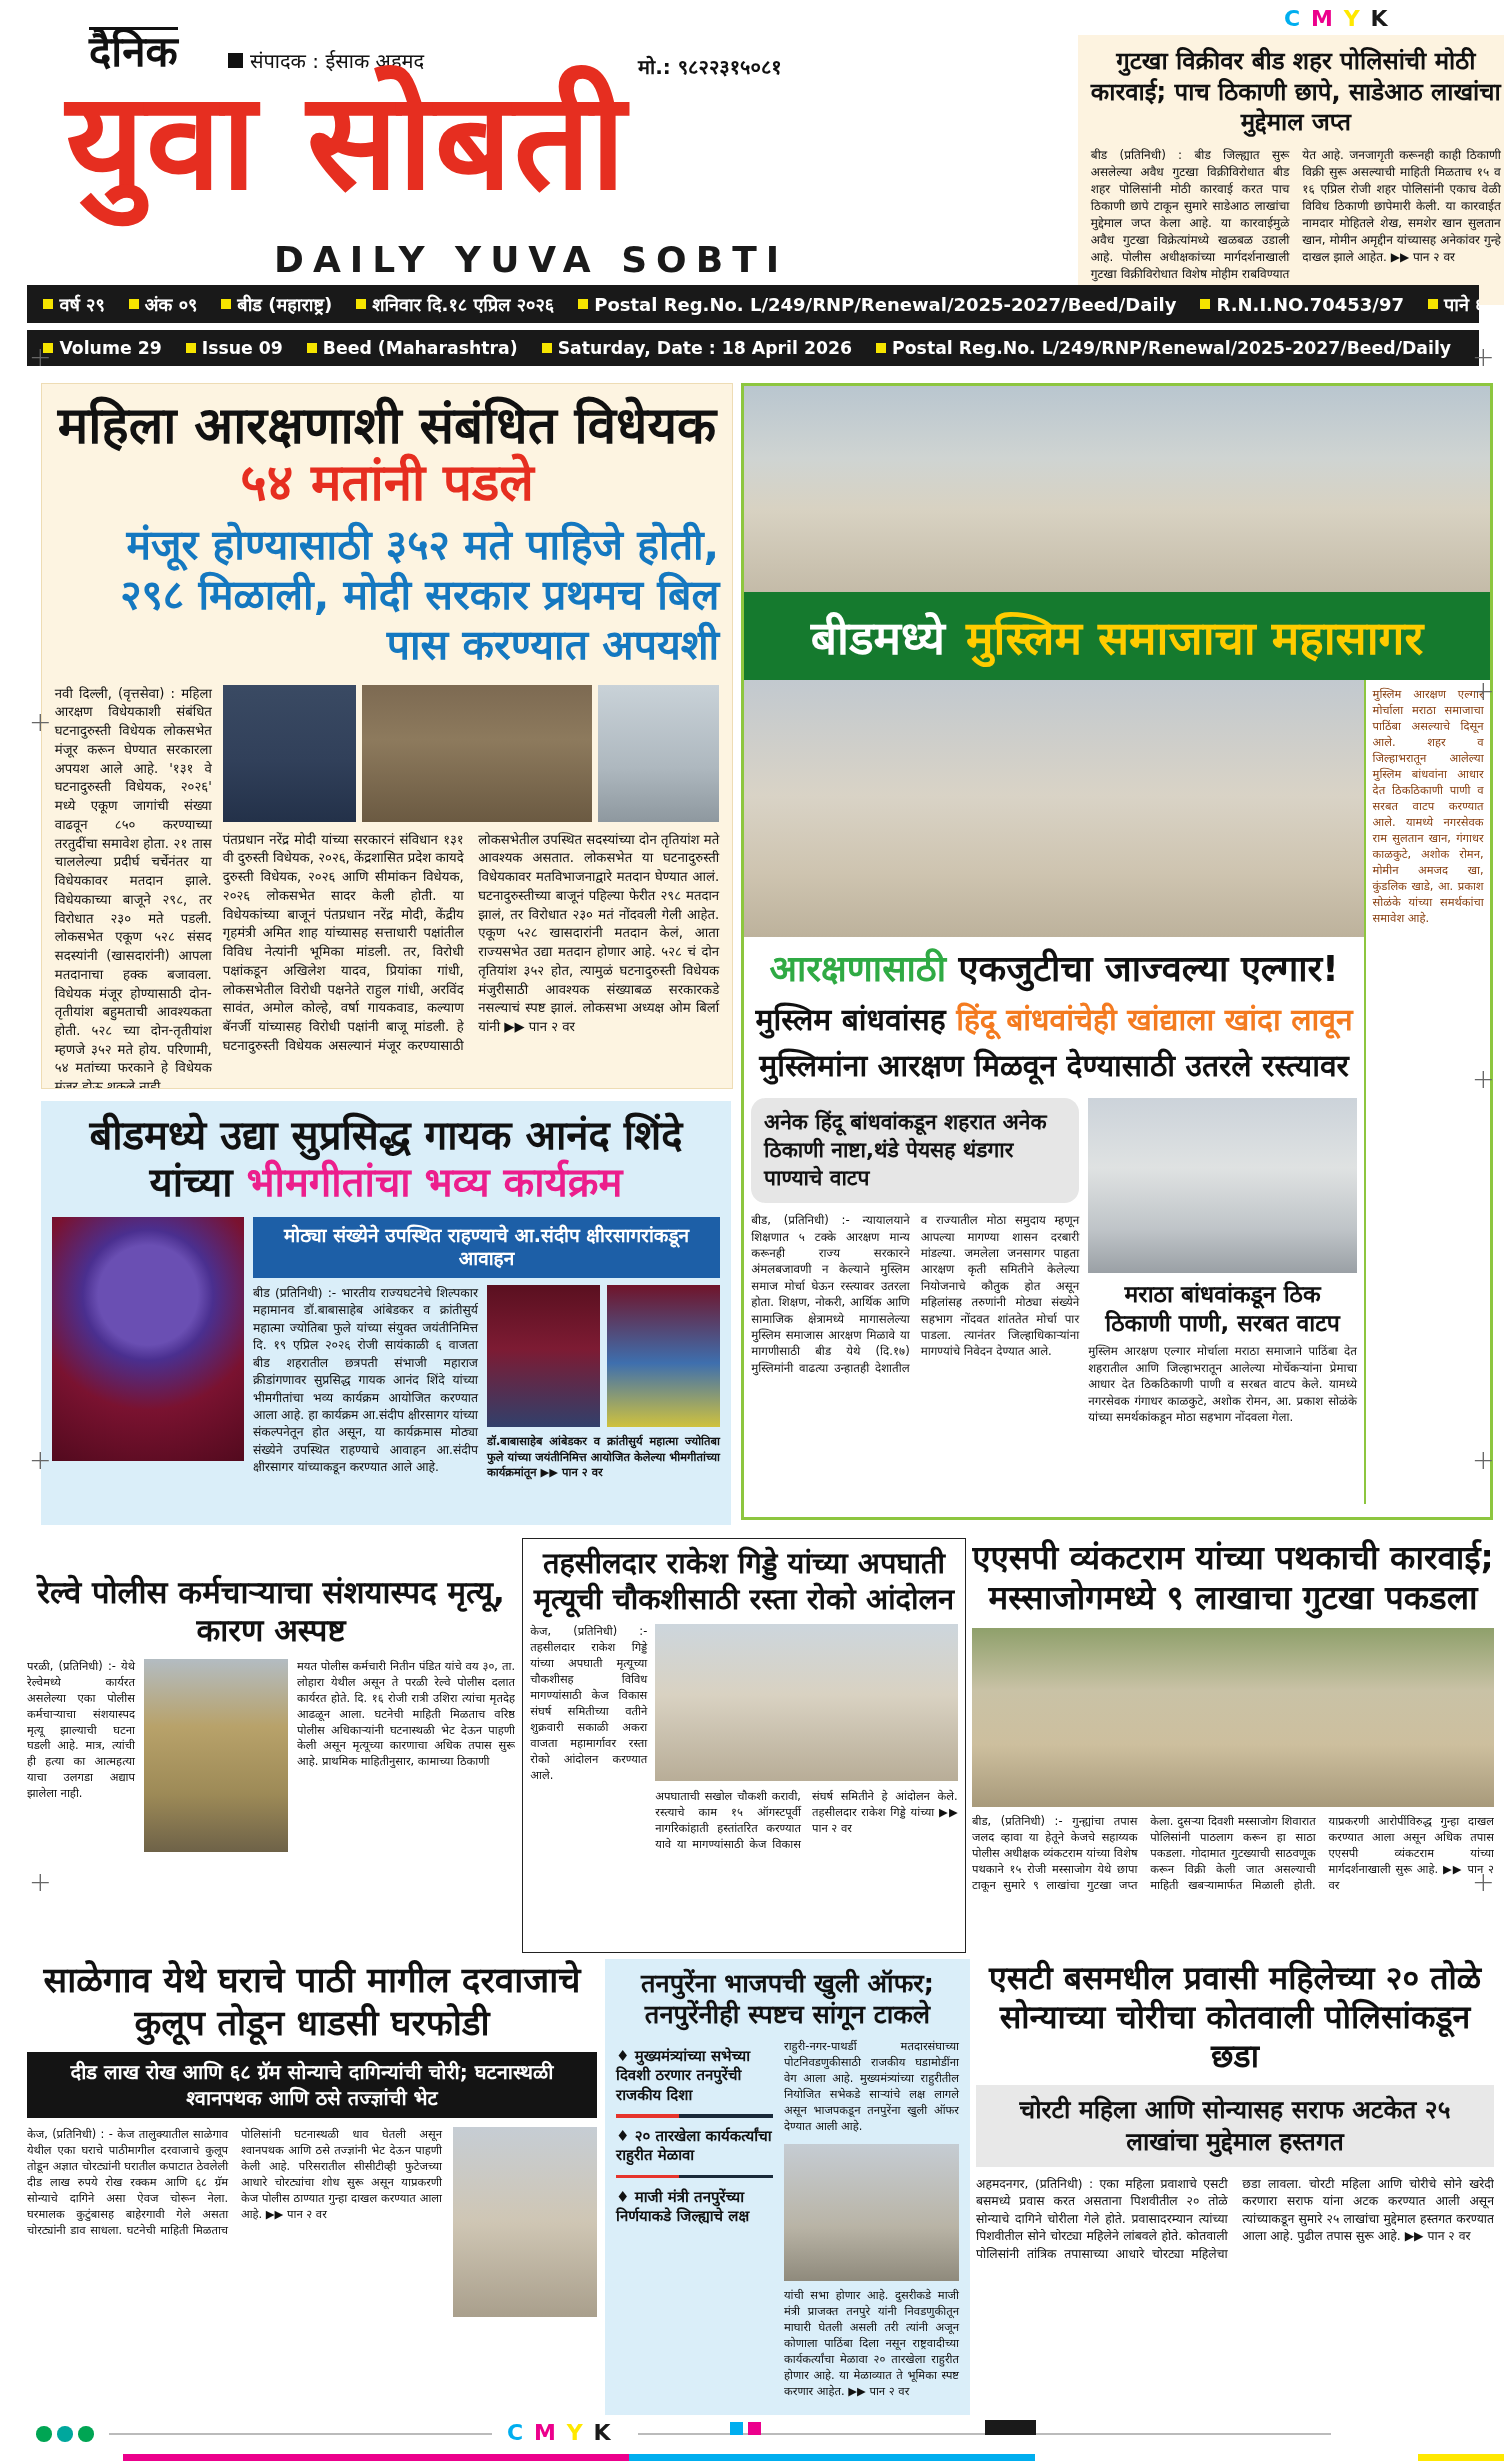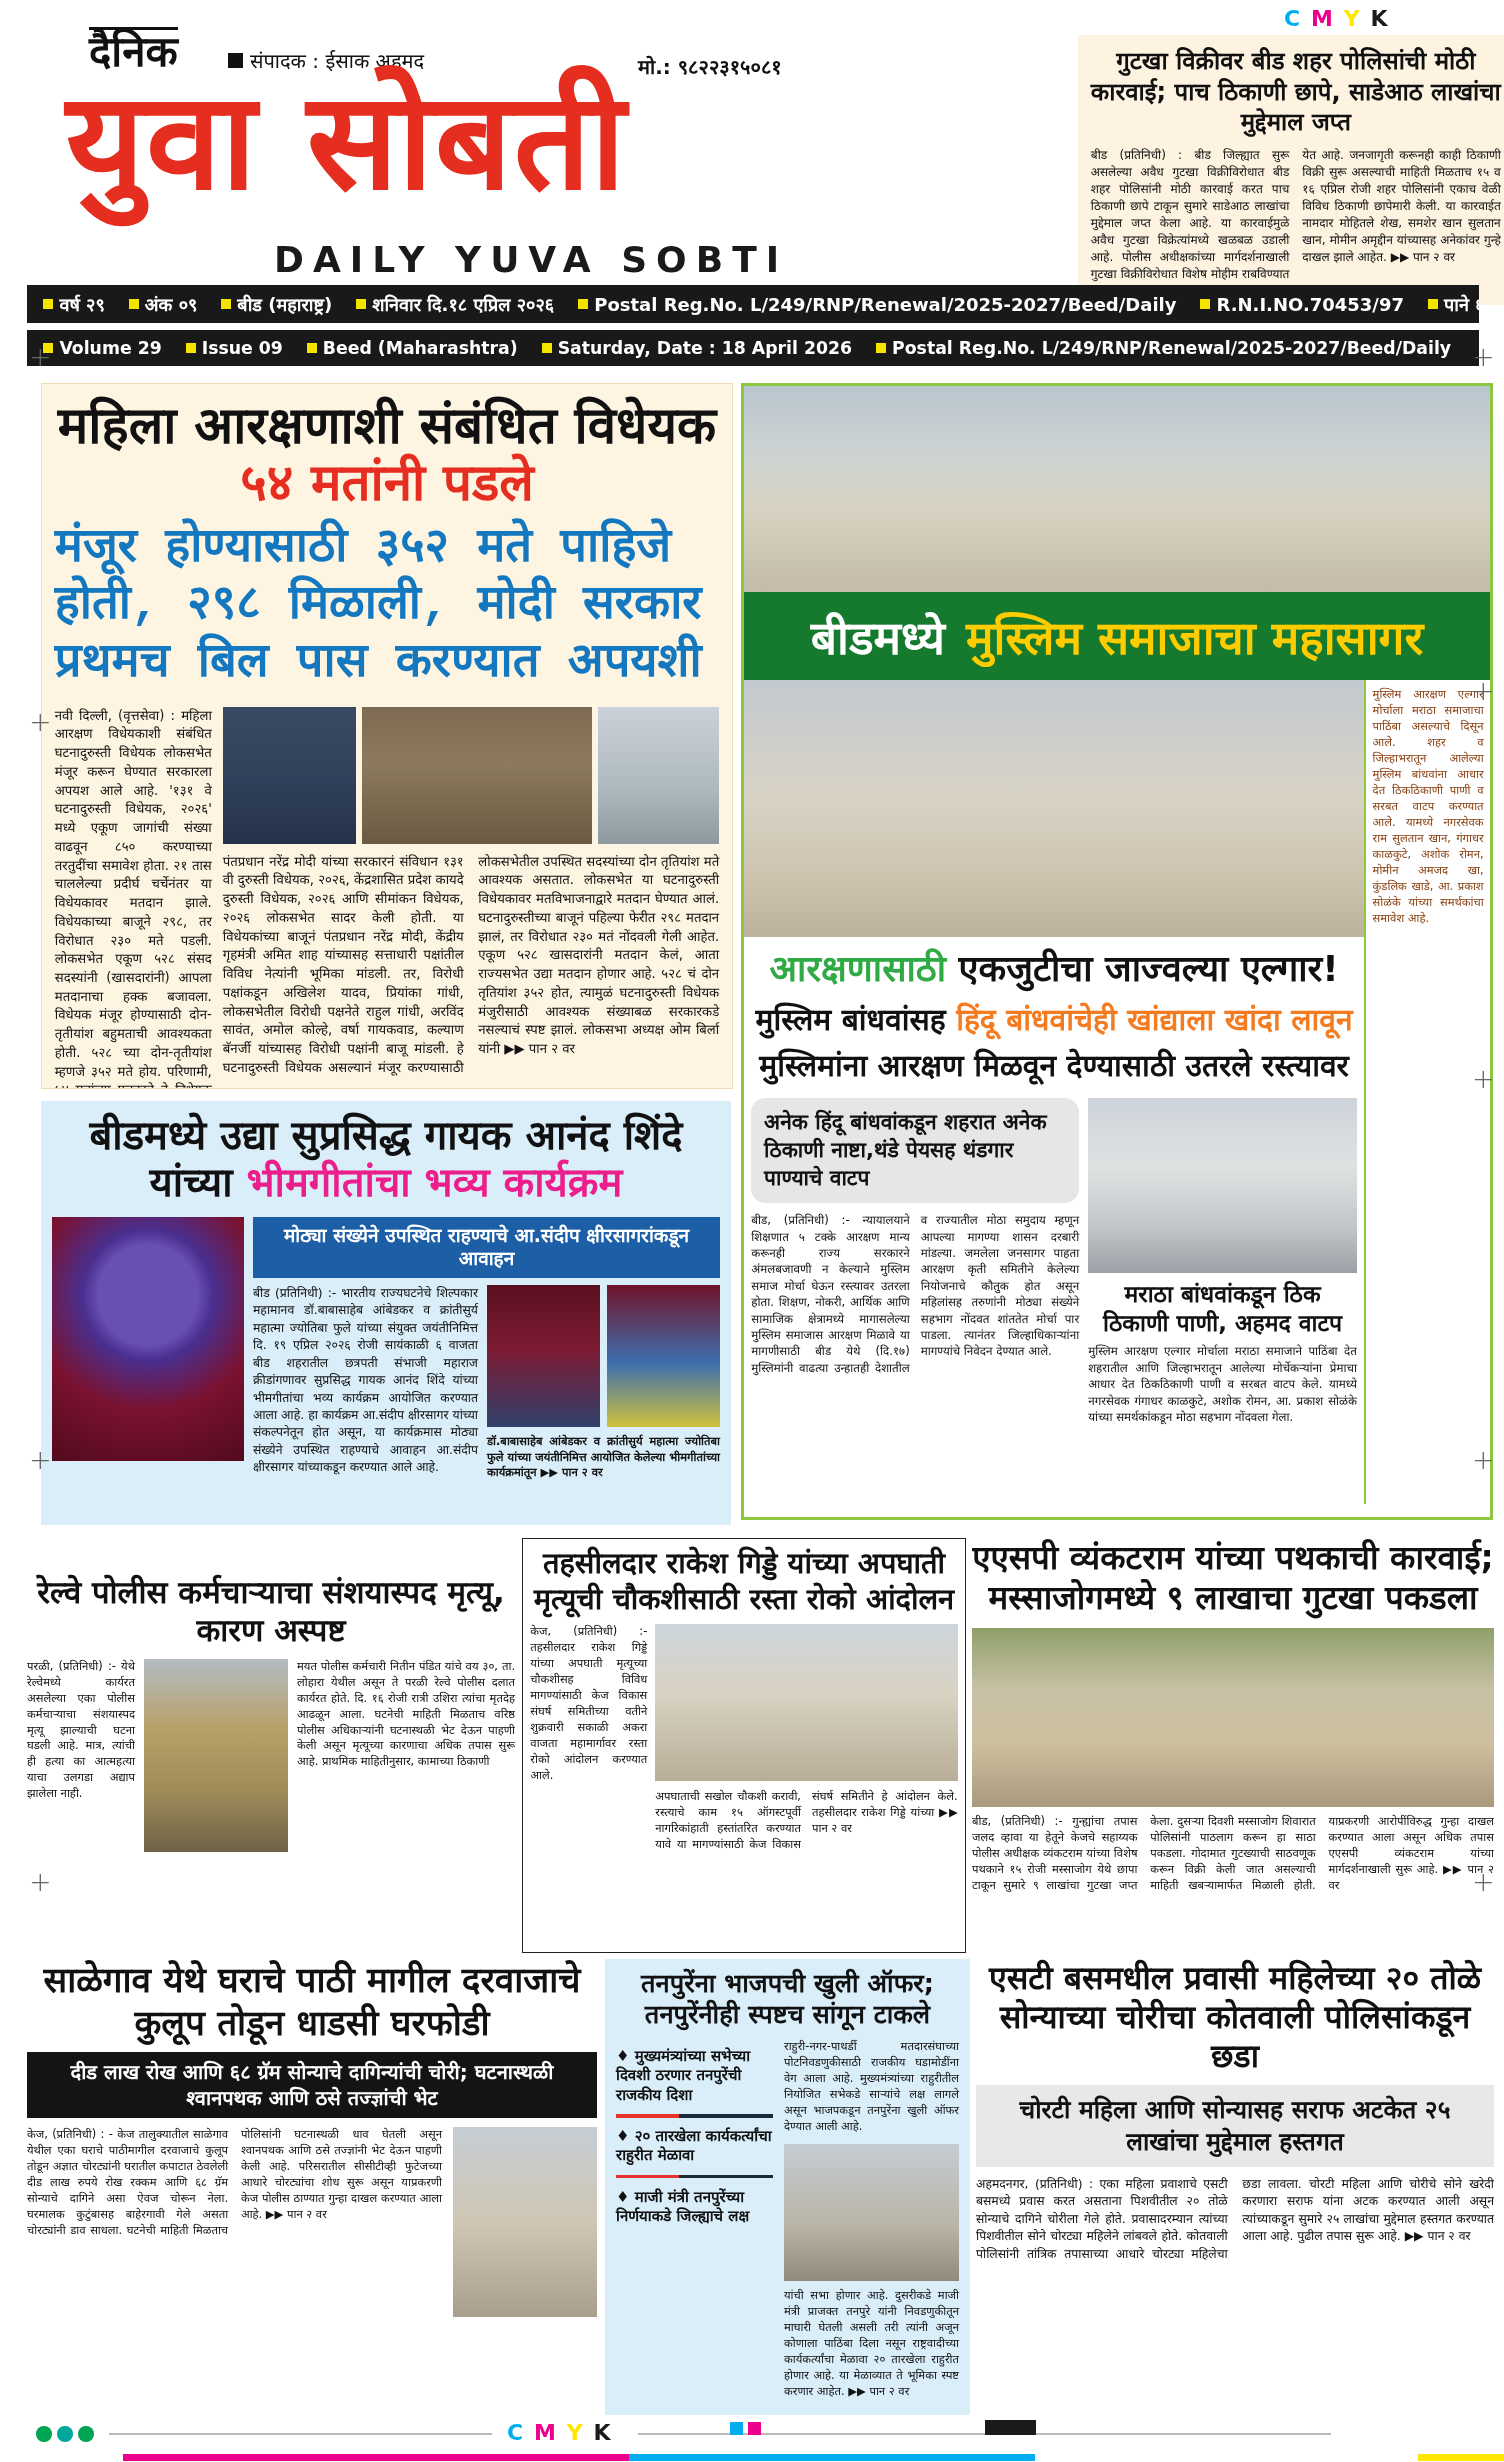--- a/index.html
+++ b/index.html
@@ -22,21 +22,21 @@
   
   .infobar{background:#191919;color:#fff;display:flex;align-items:center;gap:24px;
            padding:0 16.4px;height:38px;font-weight:bold;white-space:nowrap;overflow:hidden;}
   .ib-item{display:flex;align-items:center;gap:6px;font-size:18px;}
   .infobar.en .ib-item{font-size:17.3px;font-weight:600;}
   .sq{display:inline-block;width:10px;height:10px;background:#f5e400;flex:none;}
   
   .main-box{background:#fdf4e1;border:1.8px solid #eedcb4;width:690px;height:704px;overflow:hidden;}
   .main-head{font-size:51px;font-weight:800;line-height:1.12;text-align:center;padding:12.8px 9px 1.8px;}
   .main-head .red{color:#e62e20;}
-  .main-sub{color:#1478c0;font-size:47px;font-weight:700;line-height:1.22;text-align:left;padding:7.3px 12.8px 3.6px;font-family:Liberation Mono, monospace;}
+  .main-sub{color:#1478c0;font-size:41px;font-weight:700;line-height:1.22;text-align:right;padding:7.3px 12.8px 3.6px;}
   .main-body{display:flex;gap:11px;padding:11px 12.8px;}
   .mcol1{width:157px;flex:none;font-size:13.2px;line-height:1.42;text-align:justify;}
   .mright{flex:1;min-width:0;}
   .ph{background:#c9cdc6;}
   .ph-strip{display:flex;gap:5.5px;height:137px;margin-bottom:9px;}
   .ph-modi{flex:1.1;background:linear-gradient(180deg,#3a4a63 0%,#31405a 55%,#233149 100%);}
   .ph-parl{flex:1.9;background:linear-gradient(180deg,#7d6a52 0%,#8d7a5d 40%,#6b5a42 100%);}
   .ph-shah{flex:1;background:linear-gradient(180deg,#c9d2d8 0%,#aeb8bf 60%,#8e989f 100%);}
   .mtext{column-count:2;column-gap:14.6px;font-size:13.2px;line-height:1.42;text-align:justify;}
   
@@ -243,21 +243,21 @@
           <div class="rl2"><span>मुस्लिम बांधवांसह </span><span class="org">हिंदू बांधवांचेही खांद्याला खांदा लावून</span></div>
           <div class="rl3">मुस्लिमांना आरक्षण मिळवून देण्यासाठी उतरले रस्त्यावर</div>
         </div>
         <div class="gb-bottom">
           <div class="gb-left">
             <div class="gray-box">अनेक हिंदू बांधवांकडून शहरात अनेक ठिकाणी नाष्टा,थंडे पेयसह थंडगार पाण्याचे वाटप</div>
             <div class="gb-left-body">बीड, (प्रतिनिधी) :- न्यायालयाने शिक्षणात ५ टक्के आरक्षण मान्य करूनही राज्य सरकारने अंमलबजावणी न केल्याने मुस्लिम समाज मोर्चा घेऊन रस्त्यावर उतरला होता. शिक्षण, नोकरी, आर्थिक आणि सामाजिक क्षेत्रामध्ये मागासलेल्या मुस्लिम समाजास आरक्षण मिळावे या मागणीसाठी बीड येथे (दि.१७) मुस्लिमांनी वाढत्या उन्हातही देशातील व राज्यातील मोठा समुदाय म्हणून आपल्या मागण्या शासन दरबारी मांडल्या. जमलेला जनसागर पाहता आरक्षण कृती समितीने केलेल्या नियोजनाचे कौतुक होत असून महिलांसह तरुणांनी मोठ्या संख्येने सहभाग नोंदवत शांततेत मोर्चा पार पाडला. त्यानंतर जिल्हाधिकाऱ्यांना मागण्यांचे निवेदन देण्यात आले.</div>
           </div>
           <div class="gb-right">
             <div class="ph ph-suits"></div>
-            <div class="maratha-h">मराठा बांधवांकडून ठिक ठिकाणी पाणी, अहमद वाटप</div>
+            <div class="maratha-h">मराठा बांधवांकडून ठिक ठिकाणी पाणी, सरबत वाटप</div>
             <div class="maratha-b">मुस्लिम आरक्षण एल्गार मोर्चाला मराठा समाजाने पाठिंबा देत शहरातील आणि जिल्हाभरातून आलेल्या मोर्चेकऱ्यांना प्रेमाचा आधार देत ठिकठिकाणी पाणी व सरबत वाटप केले. यामध्ये नगरसेवक गंगाधर काळकुटे, अशोक रोमन, आ. प्रकाश सोळंके यांच्या समर्थकांकडून मोठा सहभाग नोंदवला गेला.</div>
           </div>
         </div>
       </div>
       <div class="gb-side">मुस्लिम आरक्षण एल्गार मोर्चाला मराठा समाजाचा पाठिंबा असल्याचे दिसून आले. शहर व जिल्हाभरातून आलेल्या मुस्लिम बांधवांना आधार देत ठिकठिकाणी पाणी व सरबत वाटप करण्यात आले. यामध्ये नगरसेवक राम सुलतान खान, गंगाधर काळकुटे, अशोक रोमन, मोमीन अमजद खा, कुंडलिक खाडे, आ. प्रकाश सोळंके यांच्या समर्थकांचा समावेश आहे.</div>
     </div>
   </div>
 
   <div class="abs blue-box" style="left:41px;top:1101px;">
     <div class="sg-head">

